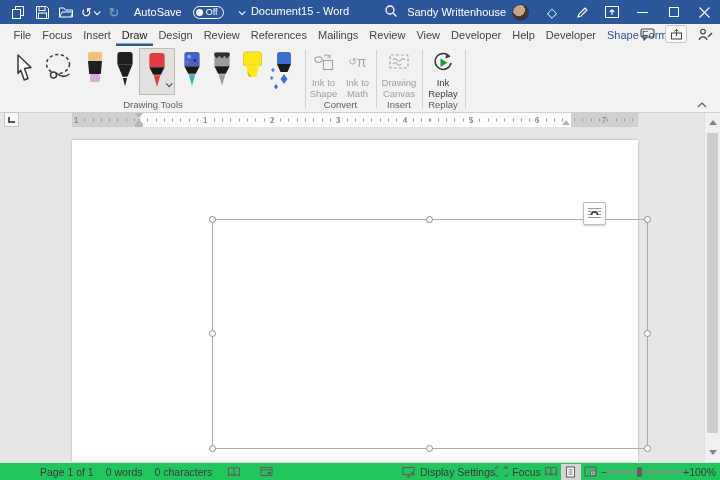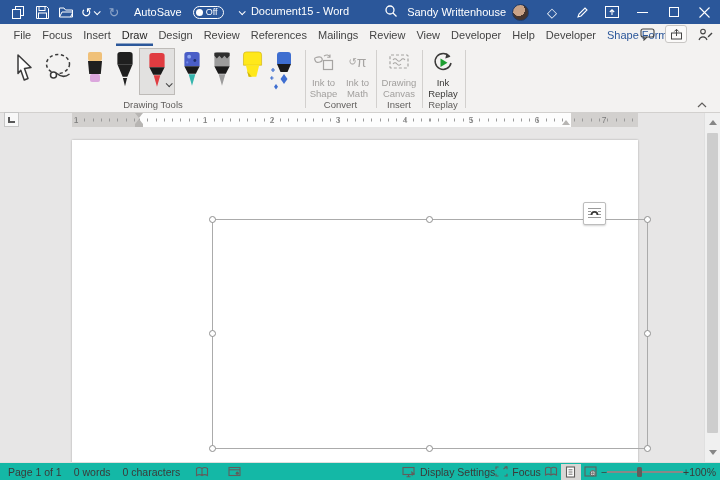--- a/index.html
+++ b/index.html
@@ -93,22 +93,22 @@
     display:flex;align-items:center;justify-content:center;}
 
   
   .scrollbar{position:absolute;top:113px;right:0;width:16px;height:349px;background:#f0f0f0;
     border-left:1px solid #e0e0e0;}
   .sb-btn{position:absolute;left:0;width:15px;height:15px;display:flex;align-items:center;justify-content:center;}
   .sb-up{top:2px;} .sb-down{bottom:2px;}
   .sb-thumb{position:absolute;left:2px;top:20px;width:11px;height:300px;background:#cdcdcd;border-radius:1px;}
 
   
-  .statusbar{position:absolute;bottom:0;left:0;width:720px;height:18px;background:#14b8a6;
-    border-top:1px solid #e1dfdd;font-size:10.5px;color:#3b3a39;display:flex;align-items:center;}
+  .statusbar{position:absolute;bottom:0;left:0;width:720px;height:18px;background:#22c55e;
+    border-top:1px solid #e1dfdd;font-size:10.5px;color:#3b3a39;display:flex;align-items:center;padding-left:32px;}
   .sb-left{display:flex;align-items:center;gap:12px;padding-left:8px;}
   .sb-right{position:absolute;right:4px;display:flex;align-items:center;height:100%;}
   .sb-item{display:flex;align-items:center;gap:4px;white-space:nowrap;}
   .viewbtn{width:20px;height:16px;display:flex;align-items:center;justify-content:center;}
   .viewbtn.active{background:#d8d6d4;}
   .zoom-slider{position:relative;width:76px;height:14px;}
   .zoom-track{position:absolute;left:0;right:0;top:6.5px;height:1.5px;background:#8a8886;}
   .zoom-thumb{position:absolute;left:30px;top:2px;width:5px;height:10px;background:#605e5c;border-radius:1.5px;}
   svg{display:block;}
 </style>

